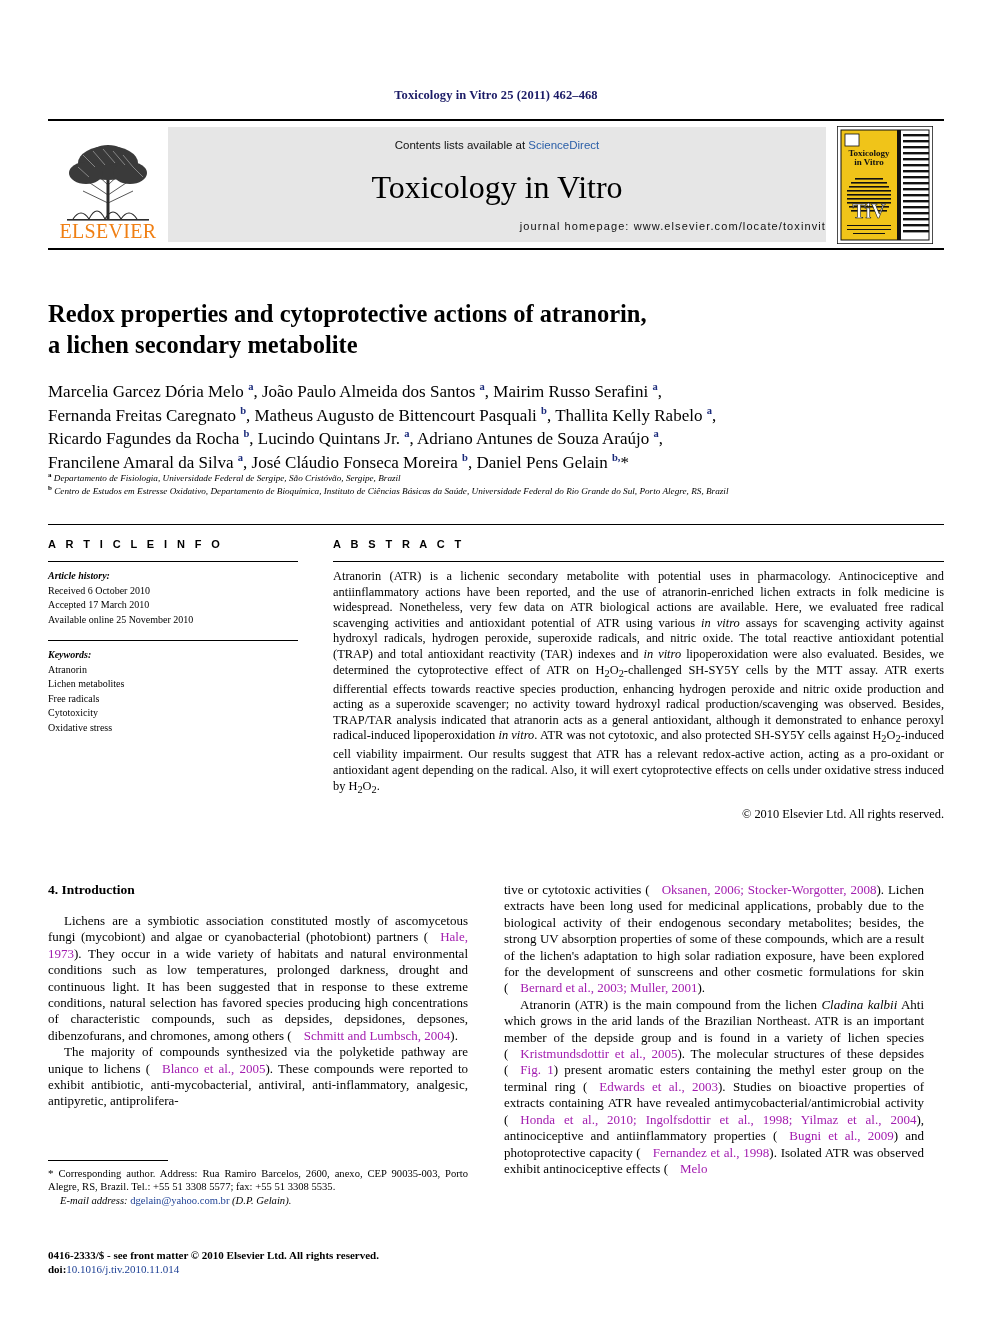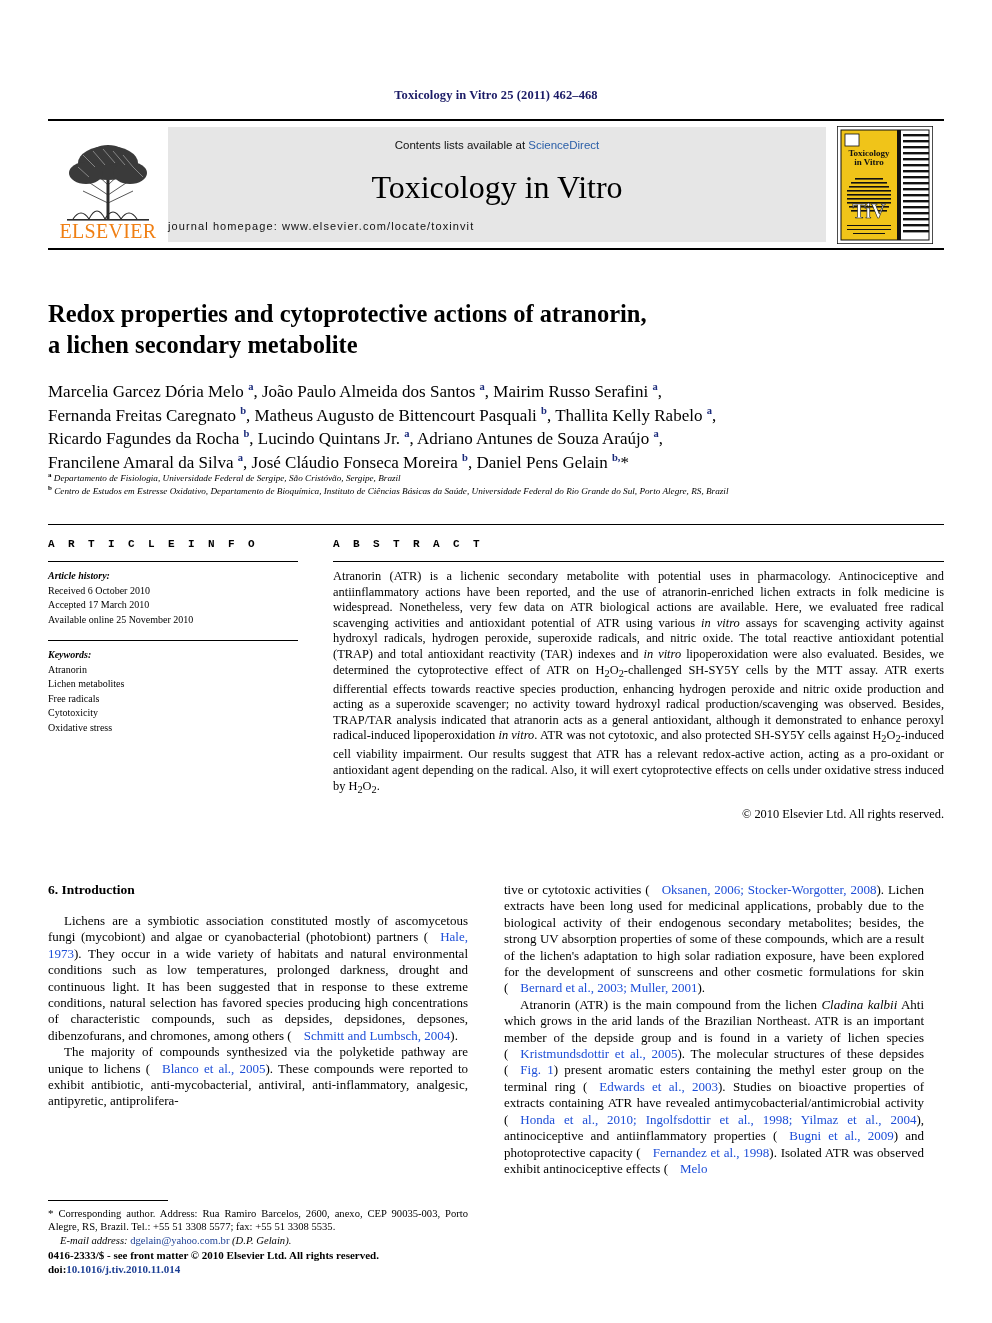--- a/index.html
+++ b/index.html
@@ -96,21 +96,21 @@
     position: absolute;
     top: 42px; left: 0; width: 100%;
     text-align: center;
     font-family: "Liberation Serif", serif;
     font-size: 32px;
     color: #000;
   }
   .homepage-line {
     position: absolute;
     bottom: 10px; left: 0; width: 100%;
-    text-align: left;
+    text-align: right;
     font-family: "Liberation Sans", sans-serif;
     font-size: 11px;
     letter-spacing: 1.1px;
     color: #111;
   }
   .cover-wrap {
     width: 118px;
     flex: 0 0 118px;
     display: flex;
     align-items: center;
@@ -179,21 +179,21 @@
     position: absolute;
     left: 0; top: 14px;
     width: 250px;
   }
   .col-abstract {
     position: absolute;
     left: 285px; top: 14px;
     width: 611px;
   }
   .sec-head {
-    font-family: Liberation Mono, monospace;
+    font-family: Liberation Sans, sans-serif;
     font-weight: bold;
     font-size: 11px;
     letter-spacing: 3.4px;
     color: #000;
     margin-bottom: 11px;
   }
   .thin-rule {
     border-top: 1.6px solid #000;
     margin-bottom: 7px;
   }
@@ -248,26 +248,26 @@
   .para {
     font-family: "Liberation Serif", serif;
     font-size: 13px;
     line-height: 16.4px;
     text-align: justify;
     text-indent: 16px;
     margin: 0;
   }
   .para + .para { margin-top: 0; }
   .para i { font-style: italic; }
-  .cite { color: #1d4ed8; padding-left: 12px; }
+  .cite { color: #a21caf; padding-left: 12px; }
 
   
   .footnote {
     position: absolute;
-    left: 48px; top: 1184px;
+    left: 48px; top: 1144px;
     width: 420px;
   }
   .fn-rule {
     width: 120px;
     border-top: 1px solid #000;
     margin-bottom: 6px;
   }
   .fn-text {
     font-family: "Liberation Serif", serif;
     font-size: 10.6px;
@@ -285,21 +285,21 @@
   
   .page-footer {
     position: absolute;
     left: 48px; top: 1232px;
     width: 500px;
     font-family: "Liberation Serif", serif;
     font-size: 11px;
     line-height: 14px;
   }
   .page-footer .issn { font-weight: bold; }
-  .doi-link { color: #1c3f94; font-weight: bold; }
+  .doi-link { color: #1c3f94; font-weight: normal; }
 </style>
 </head>
 <body>
 
 <div class="page">
 
   <div class="running-head">Toxicology in Vitro 25 (2011) 462–468</div>
 
   <div class="masthead">
     <div class="masthead-inner">
@@ -427,21 +427,21 @@
     <div class="col-abstract">
       <div class="sec-head">A B S T R A C T</div>
       <div class="thin-rule"></div>
       <div class="abstract-body">Atranorin (ATR) is a lichenic secondary metabolite with potential uses in pharmacology. Antinociceptive and antiinflammatory actions have been reported, and the use of atranorin-enriched lichen extracts in folk medicine is widespread. Nonetheless, very few data on ATR biological actions are available. Here, we evaluated free radical scavenging activities and antioxidant potential of ATR using various <i>in vitro</i> assays for scavenging activity against hydroxyl radicals, hydrogen peroxide, superoxide radicals, and nitric oxide. The total reactive antioxidant potential (TRAP) and total antioxidant reactivity (TAR) indexes and <i>in vitro</i> lipoperoxidation were also evaluated. Besides, we determined the cytoprotective effect of ATR on H<sub>2</sub>O<sub>2</sub>-challenged SH-SY5Y cells by the MTT assay. ATR exerts differential effects towards reactive species production, enhancing hydrogen peroxide and nitric oxide production and acting as a superoxide scavenger; no activity toward hydroxyl radical production/scavenging was observed. Besides, TRAP/TAR analysis indicated that atranorin acts as a general antioxidant, although it demonstrated to enhance peroxyl radical-induced lipoperoxidation <i>in vitro</i>. ATR was not cytotoxic, and also protected SH-SY5Y cells against H<sub>2</sub>O<sub>2</sub>-induced cell viability impairment. Our results suggest that ATR has a relevant redox-active action, acting as a pro-oxidant or antioxidant agent depending on the radical. Also, it will exert cytoprotective effects on cells under oxidative stress induced by H<sub>2</sub>O<sub>2</sub>.</div>
       <div class="copyright">© 2010 Elsevier Ltd. All rights reserved.</div>
     </div>
   </div>
 
   <div class="body-cols">
     <div class="bcol left">
-      <div class="h1">6. Introduction</div>
+      <div class="h1">4. Introduction</div>
       <p class="para">Lichens are a symbiotic association constituted mostly of ascomycetous fungi (mycobiont) and algae or cyanobacterial (photobiont) partners (<span class="cite">Hale, 1973</span>). They occur in a wide variety of habitats and natural environmental conditions such as low temperatures, prolonged darkness, drought and continuous light. It has been suggested that in response to these extreme conditions, natural selection has favored species producing high concentrations of characteristic compounds, such as depsides, depsidones, depsones, dibenzofurans, and chromones, among others (<span class="cite">Schmitt and Lumbsch, 2004</span>).</p>
       <p class="para">The majority of compounds synthesized via the polyketide pathway are unique to lichens (<span class="cite">Blanco et al., 2005</span>). These compounds were reported to exhibit antibiotic, anti-mycobacterial, antiviral, anti-inflammatory, analgesic, antipyretic, antiprolifera-</p>
     </div>
     <div class="bcol right">
       <p class="para" style="text-indent:0;">tive or cytotoxic activities (<span class="cite">Oksanen, 2006; Stocker-Worgotter, 2008</span>). Lichen extracts have been long used for medicinal applications, probably due to the biological activity of their endogenous secondary metabolites; besides, the strong UV absorption properties of some of these compounds, which are a result of the lichen's adaptation to high solar radiation exposure, have been explored for the development of sunscreens and other cosmetic formulations for skin (<span class="cite">Bernard et al., 2003; Muller, 2001</span>).</p>
       <p class="para">Atranorin (ATR) is the main compound from the lichen <i>Cladina kalbii</i> Ahti which grows in the arid lands of the Brazilian Northeast. ATR is an important member of the depside group and is found in a variety of lichen species (<span class="cite">Kristmundsdottir et al., 2005</span>). The molecular structures of these depsides (<span class="cite">Fig. 1</span>) present aromatic esters containing the methyl ester group on the terminal ring (<span class="cite">Edwards et al., 2003</span>). Studies on bioactive properties of extracts containing ATR have revealed antimycobacterial/antimicrobial activity (<span class="cite">Honda et al., 2010; Ingolfsdottir et al., 1998; Yilmaz et al., 2004</span>), antinociceptive and antiinflammatory properties (<span class="cite">Bugni et al., 2009</span>) and photoprotective capacity (<span class="cite">Fernandez et al., 1998</span>). Isolated ATR was observed exhibit antinociceptive effects (<span class="cite">Melo</span></p>
     </div>
   </div>
 
   <div class="footnote">

